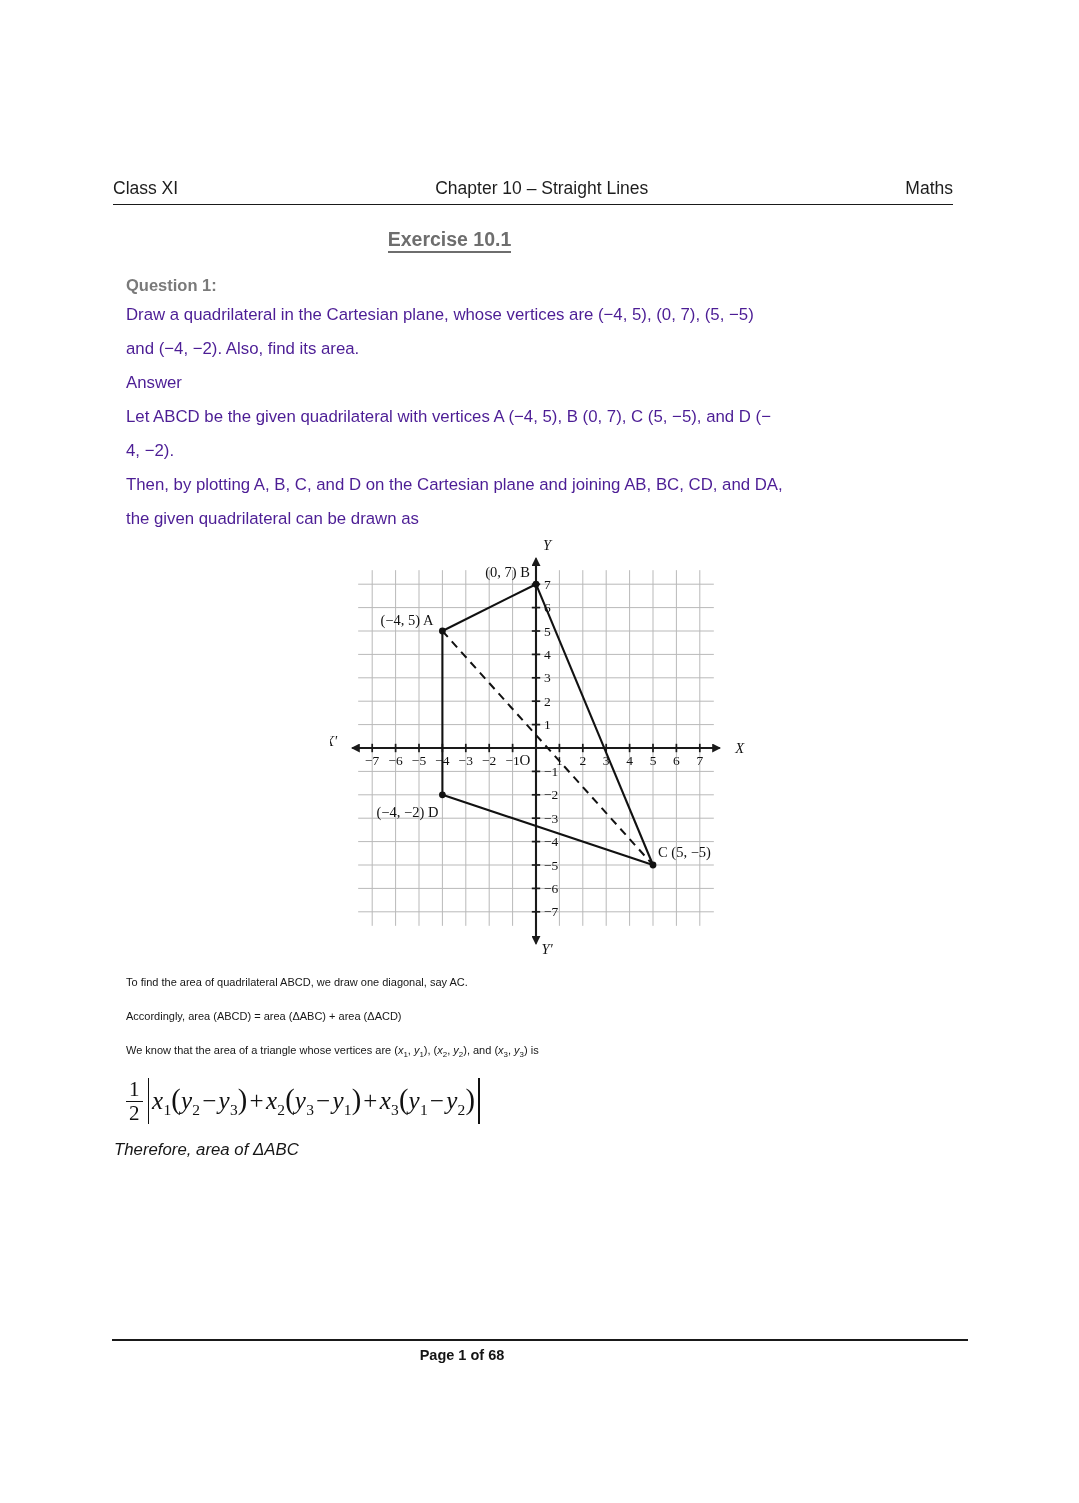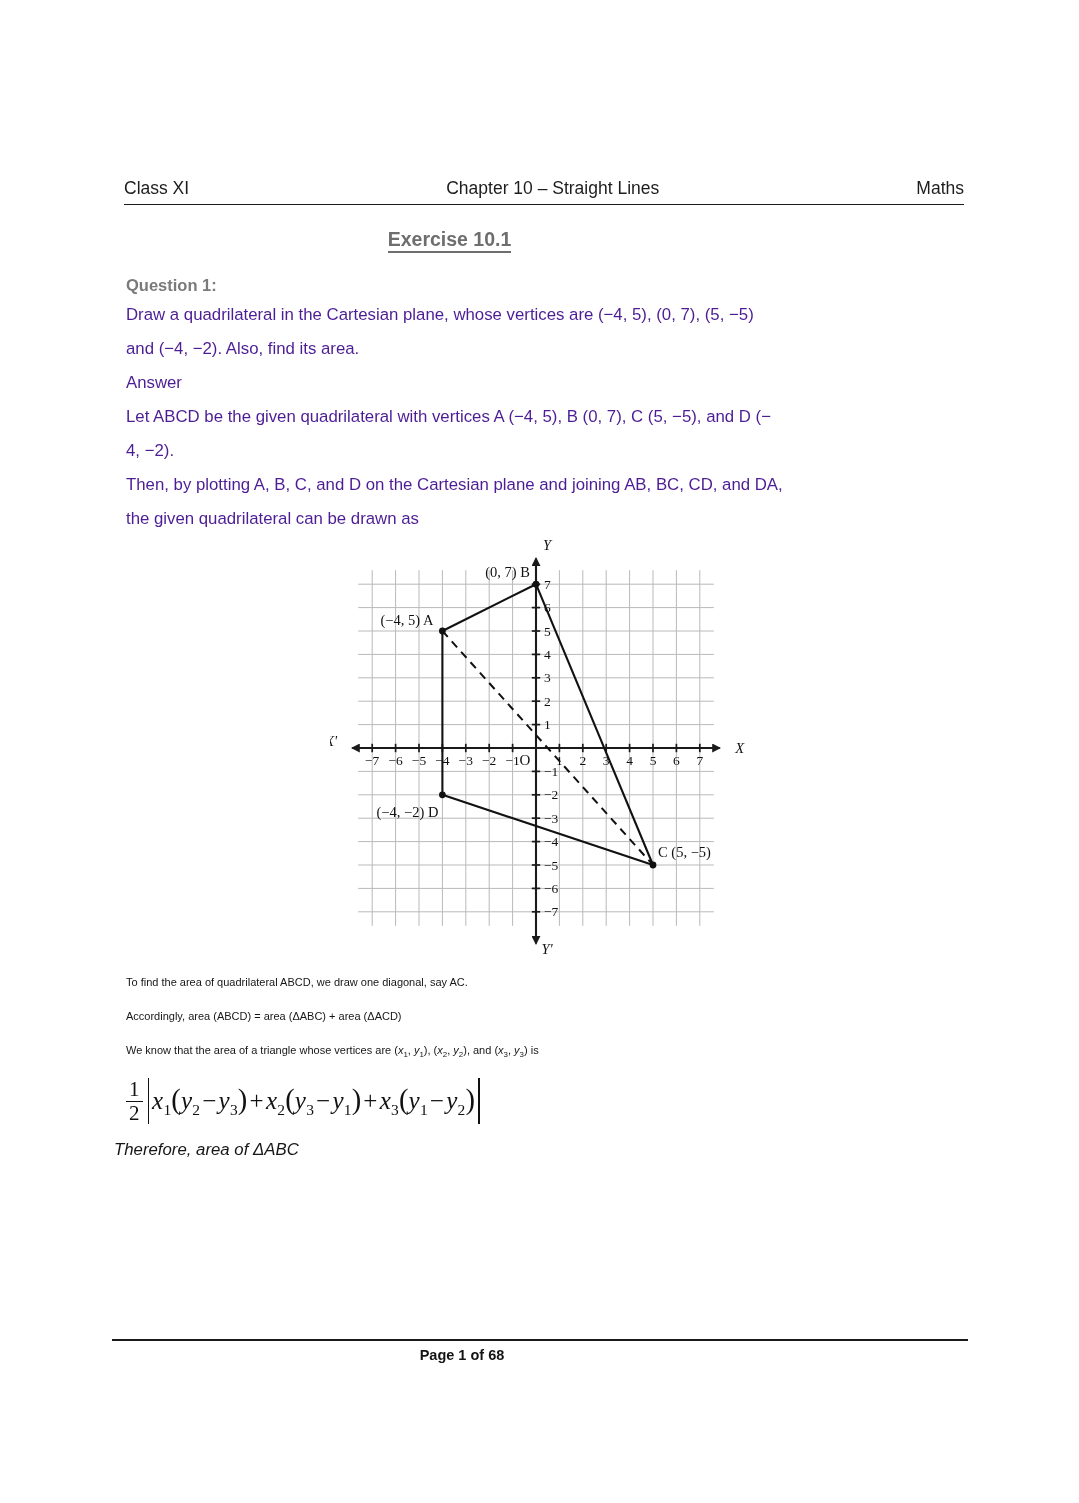--- a/index.html
+++ b/index.html
@@ -18,21 +18,21 @@
   .page {
     position: absolute;
     left: 0; top: 0;
     width: 1079px;
     height: 1503px;
   }
 
   
   .doc-header {
     position: absolute;
-    left: 124px;
+    left: 113px;
     top: 178px;
     width: 840px;
     display: flex;
     align-items: flex-end;
     justify-content: space-between;
     border-bottom: 1.6px solid #1a1a1a;
     padding-bottom: 5px;
     font-size: 17.5px;
     color: #1d1d1d;
   }

